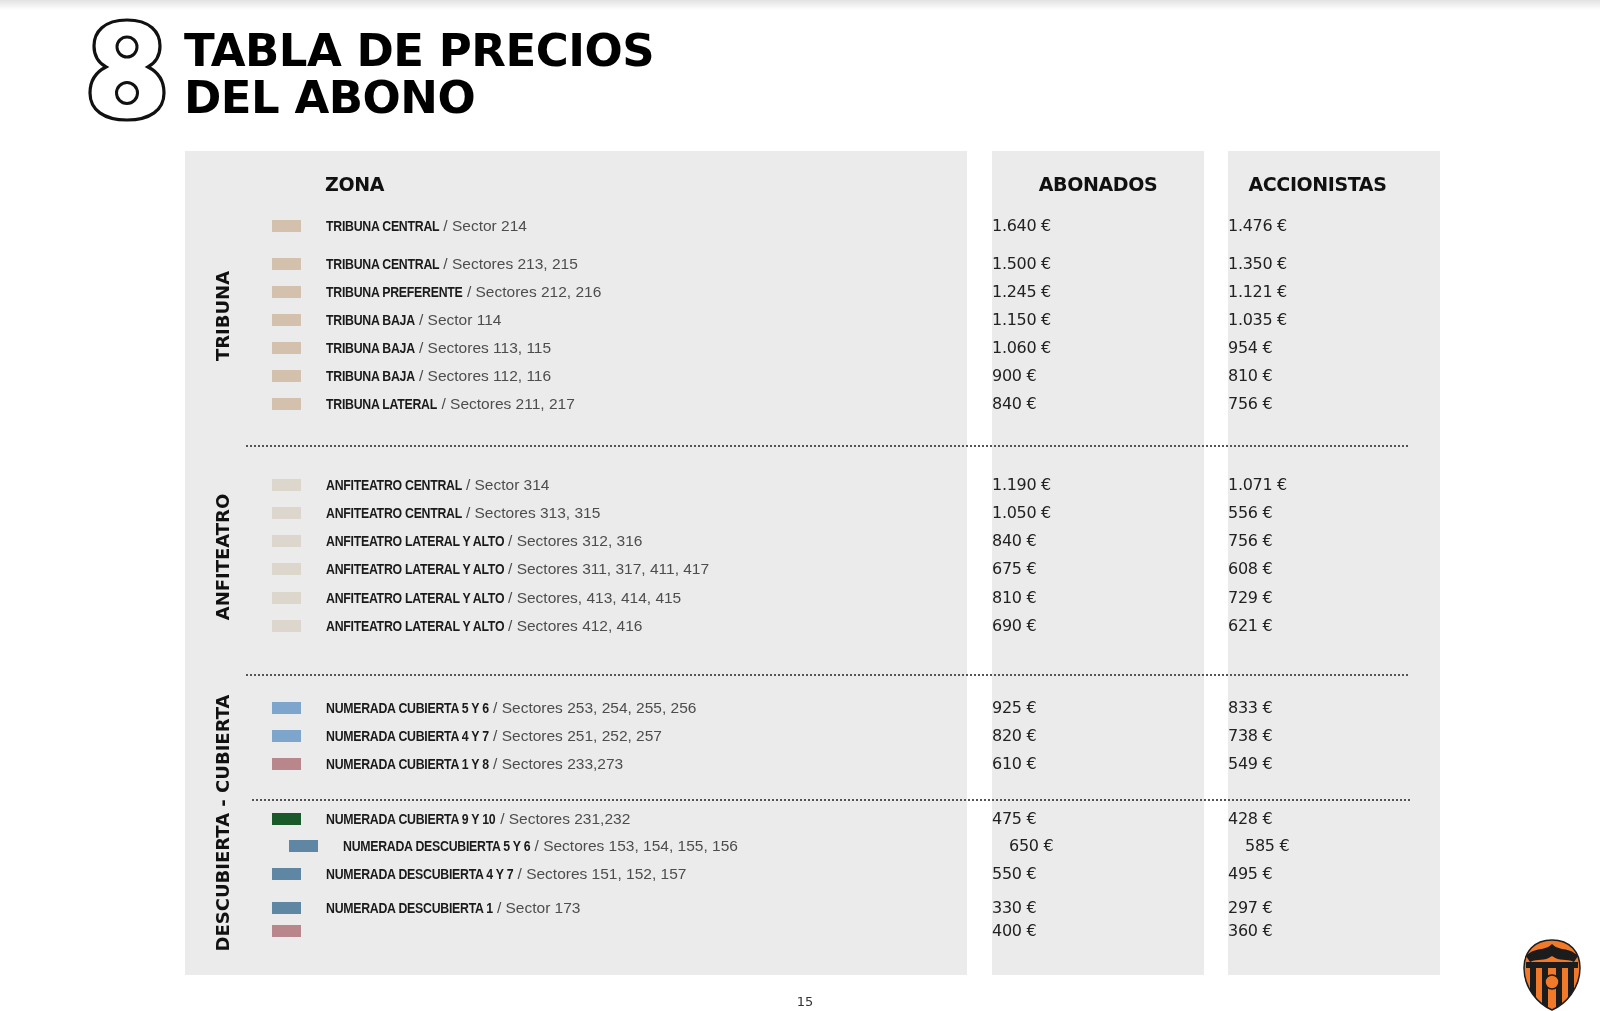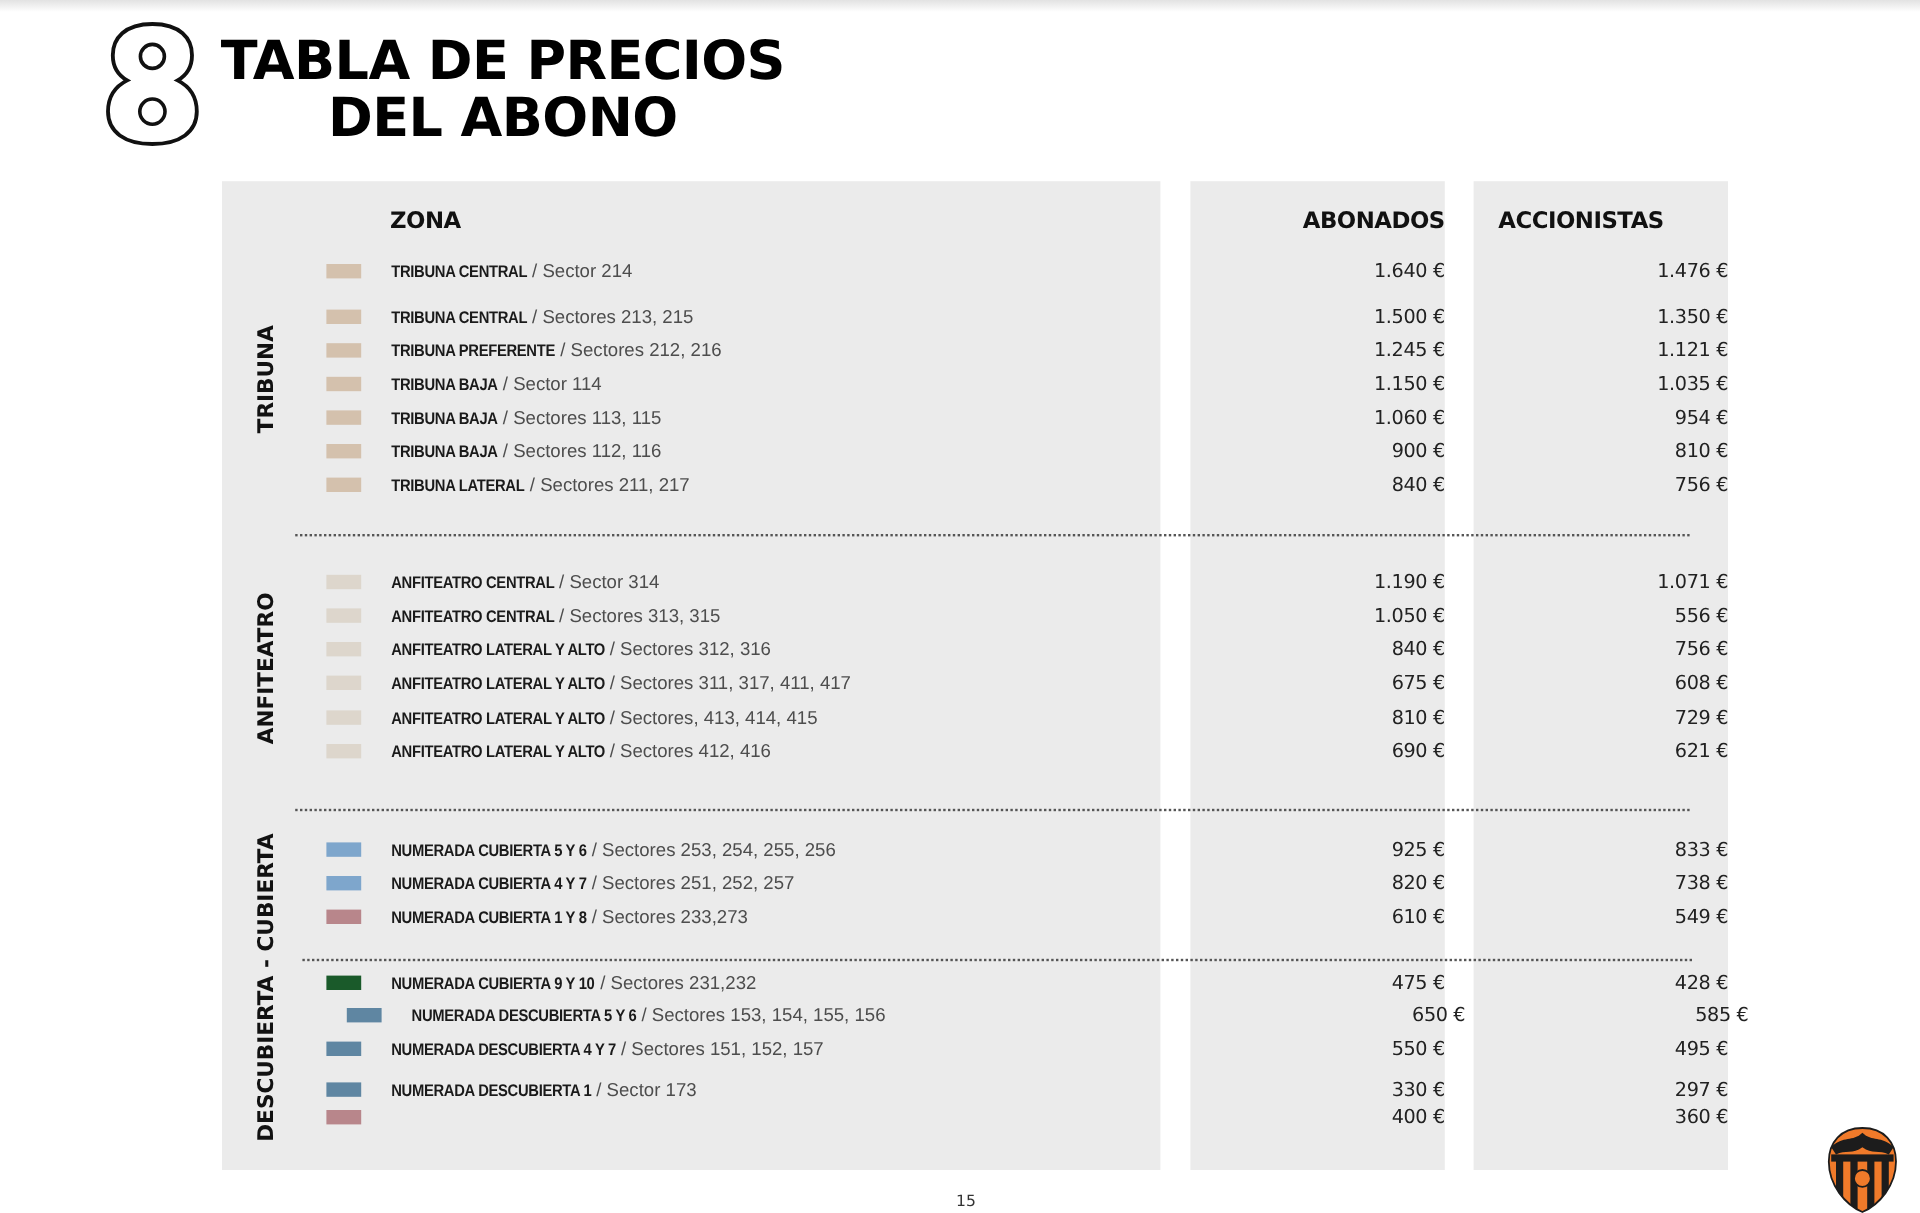--- a/index.html
+++ b/index.html
@@ -12,36 +12,36 @@
     }
 
     
     .section-number {
       position: absolute; left: 84px; top: 14px; width: 86px; height: 110px;
     }
     .page-title {
       position: absolute; left: 184px; top: 27px;
       font-family: "DejaVu Sans", sans-serif; font-weight: bold;
       font-size: 45px; line-height: 47px; letter-spacing: -0.5px;
-      color: #000; text-transform: uppercase; text-align: center;
+      color: #000; text-transform: uppercase;
     }
     .page-title span { display: block; }
 
     
     .panel { position: absolute; top: 151px; height: 824px; background: #ebebeb; }
     .panel-zona { left: 185px; width: 782px; }
     .panel-abon { left: 992px; width: 212px; }
     .panel-acc  { left: 1228px; width: 212px; }
 
     .col-head {
       position: absolute; top: 173px; font-weight: bold; font-size: 19px;
       color: #111; letter-spacing: -0.4px;
     }
     .col-head-zona { left: 325px; }
-    .col-head-abon { left: 992px; width: 212px; text-align: right; }
+    .col-head-abon { left: 992px; width: 212px; text-align: center; }
     .col-head-acc  { left: 1228px; width: 179px; text-align: center; }
 
     
     .group-label {
       position: absolute; left: 222px; width: 0; height: 0;
     }
     .group-label span {
       position: absolute; left: 0; top: 0;
       transform: translate(-50%, -50%) rotate(-90deg);
       white-space: nowrap; font-weight: bold; font-size: 18px;
@@ -57,21 +57,21 @@
     }
     .zone-name {
       font-family: "Liberation Sans", sans-serif; font-weight: bold;
       font-size: 14px; color: #1a1a1a; letter-spacing: -0.3px;
       transform: scaleX(0.88); display: inline-block; transform-origin: left center;
     }
     .zone-sector {
       font-family: "Liberation Sans", sans-serif; font-size: 15.5px; color: #4d4d4d;
     }
     .price {
-      position: absolute; top: 4px; width: 212px; text-align: right;
+      position: absolute; top: 4px; width: 212px; text-align: left;
       font-family: "DejaVu Sans", sans-serif; font-size: 16px; line-height: 20px;
       color: #222; letter-spacing: -0.3px;
     }
     .price-abon { left: 992px; }
     .price-acc  { left: 1228px; }
 
     .sep {
       position: absolute; height: 0; border-top: 2px dotted #555;
     }
 

